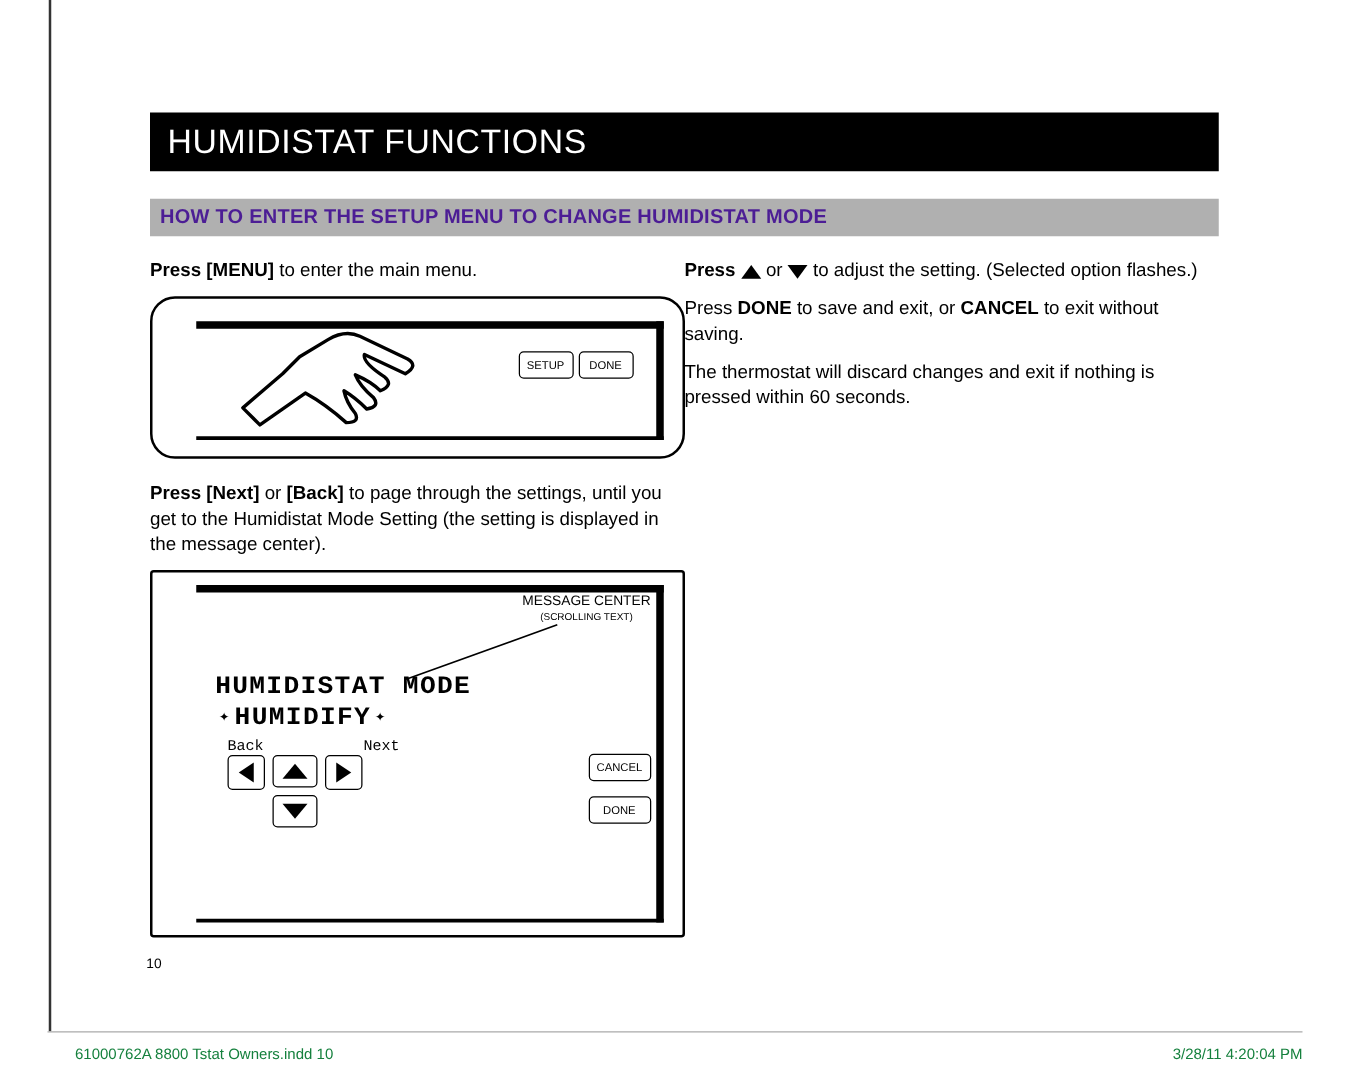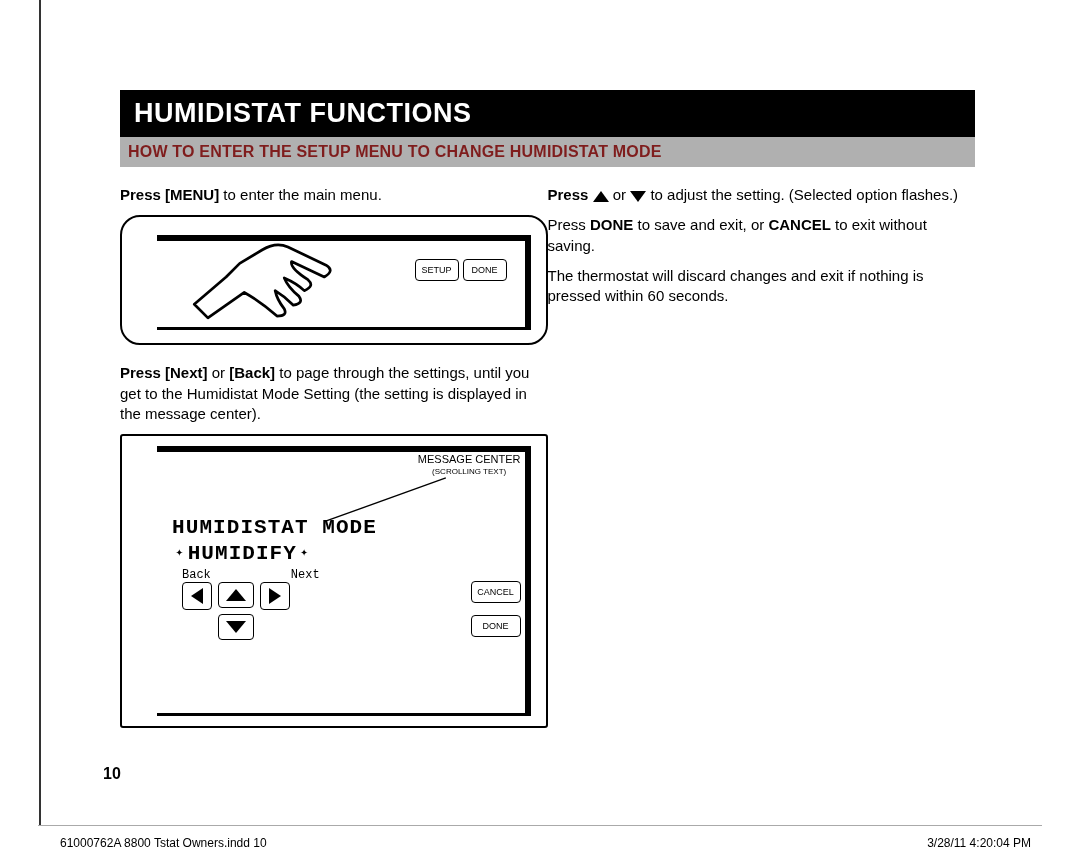--- a/index.html
+++ b/index.html
@@ -12,30 +12,31 @@
   }
   .left-edge {
     position: absolute;
     left: 39px; top: 0; bottom: 36px;
     width: 2px;
     background: #333;
   }
   .section-title {
     background: #000;
     color: #fff;
-    font-weight: 700;
+    font-weight: 400;
     font-size: 27px;
     font-stretch: condensed;
     letter-spacing: 0.5px;
     padding: 8px 14px;
+    margin-bottom: 22px;
     font-family: "Arial Narrow", Arial, sans-serif;
   }
   .subtitle {
     background: #b0b0b0;
-    color: #7f1d1d;
+    color: #4c1d95;
     font-weight: 700;
     font-size: 16px;
     padding: 6px 8px;
     margin-bottom: 18px;
     letter-spacing: 0.2px;
   }
   .columns {
     display: flex;
   }
   .col { flex: 1; font-size: 15px; line-height: 1.35; }
@@ -125,33 +126,32 @@
   .right-btns .btn-sm { width: 50px; }
 
   .inline-tri-up, .inline-tri-down {
     display: inline-block; vertical-align: middle; width:0; height:0;
     border-left: 8px solid transparent; border-right: 8px solid transparent;
   }
   .inline-tri-up { border-bottom: 11px solid #000; }
   .inline-tri-down { border-top: 11px solid #000; }
 
   .page-num {
-    font-size: 16px;
+    font-size: 11px;
     position: absolute;
-    left: 103px;
+    left: 117px;
     top: 765px;
-    font-weight: bold;
   }
   .footer-rule {
     position: absolute; left: 38px; right: 38px; top: 825px;
     border-top: 1px solid #aaa;
   }
   .footer {
-    position: absolute; left: 60px; right: 49px; top: 836px;
-    display: flex; justify-content: space-between; font-size: 12px; color: #000000;
+    position: absolute; left: 60px; right: 38px; top: 836px;
+    display: flex; justify-content: space-between; font-size: 12px; color: #15803d;
   }
 </style>
 </head>
 <body>
 
 <div class="page">
   <div class="left-edge"></div>
 
   <div class="section-title">HUMIDISTAT FUNCTIONS</div>
   <div class="subtitle">HOW TO ENTER THE SETUP MENU TO CHANGE HUMIDISTAT MODE</div>

